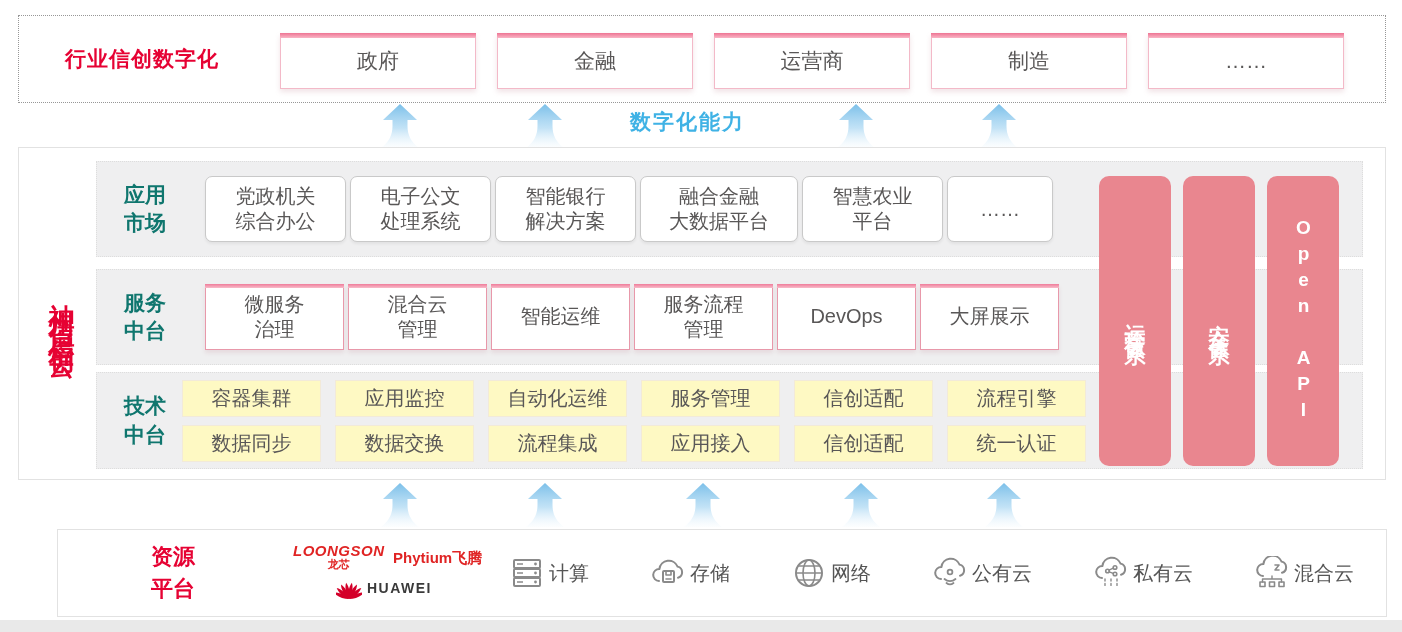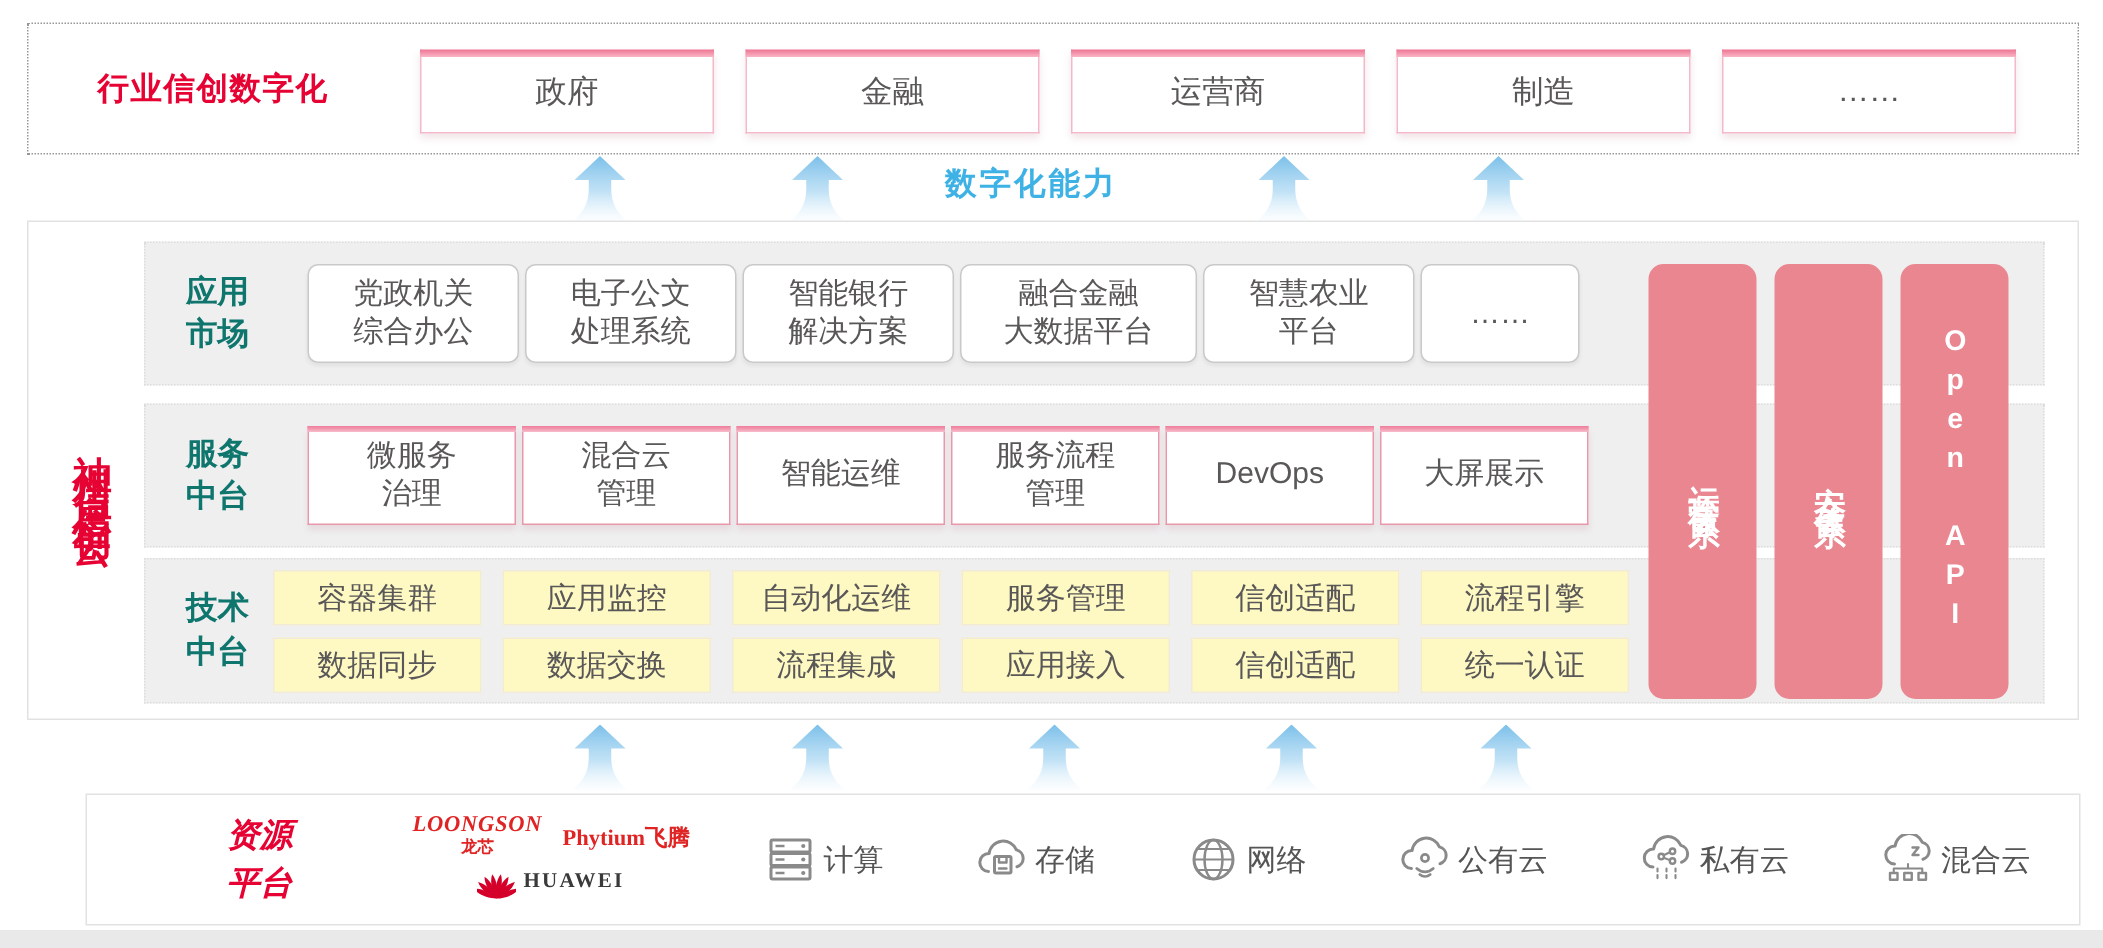--- a/index.html
+++ b/index.html
@@ -68,22 +68,22 @@
   .pillar{ position:absolute; top:28px; height:290px; width:72px; background:var(--pillar);
     border-radius:10px; display:flex; align-items:center; justify-content:center; z-index:5; }
   .pillar span{ writing-mode:vertical-rl; text-orientation:upright; color:#fff; font-weight:bold;
     font-size:21px; letter-spacing:7px; }
   #pillar-0{ left:1080px; } #pillar-1{ left:1164px; } #pillar-2{ left:1248px; }
   #pillar-2 span{ font-size:19px; letter-spacing:5px; }
 
   
   #bottom{ left:57px; top:529px; width:1330px; height:88px; border:1px solid #e2e2e2; background:#fff; }
   #res-label{ left:93px; top:0; height:86px; display:flex; align-items:center;
-    font-size:22px; font-weight:bold; color:var(--red); white-space:pre-line; line-height:1.45;font-style:italic; }
-  #vendors{ left:205px; top:6px; width:230px; height:76px;font-family:Liberation Serif, serif; }
+    font-size:22px; font-weight:bold; color:var(--red); white-space:pre-line; line-height:1.45; }
+  #vendors{ left:223px; top:6px; width:230px; height:76px; }
   #vendor-loongson{ position:absolute; left:12px; top:6px; text-align:center; color:#e02424; }
   #vendor-loongson .big{ font-size:15px; font-weight:900; font-style:italic; letter-spacing:.5px; }
   #vendor-loongson .sub{ font-size:11px; font-weight:bold; margin-top:-2px; }
   #vendor-phytium{ position:absolute; left:112px; top:13px; color:#e02424; font-size:15px; font-weight:bold; }
   #vendor-huawei{ position:absolute; left:55px; top:40px; display:flex; align-items:center; gap:5px; }
   #vendor-huawei .hw-name{ font-size:14px; font-weight:bold; color:#3a3a3a; letter-spacing:1.5px; }
   #res-items{ left:452px; right:32px; top:0; height:86px; display:flex; justify-content:space-between; align-items:center; }
   .res-item{ display:flex; align-items:center; gap:5px; }
   .res-item .lbl{ font-size:20px; color:#555; }
   .res-item svg{ display:block; }

